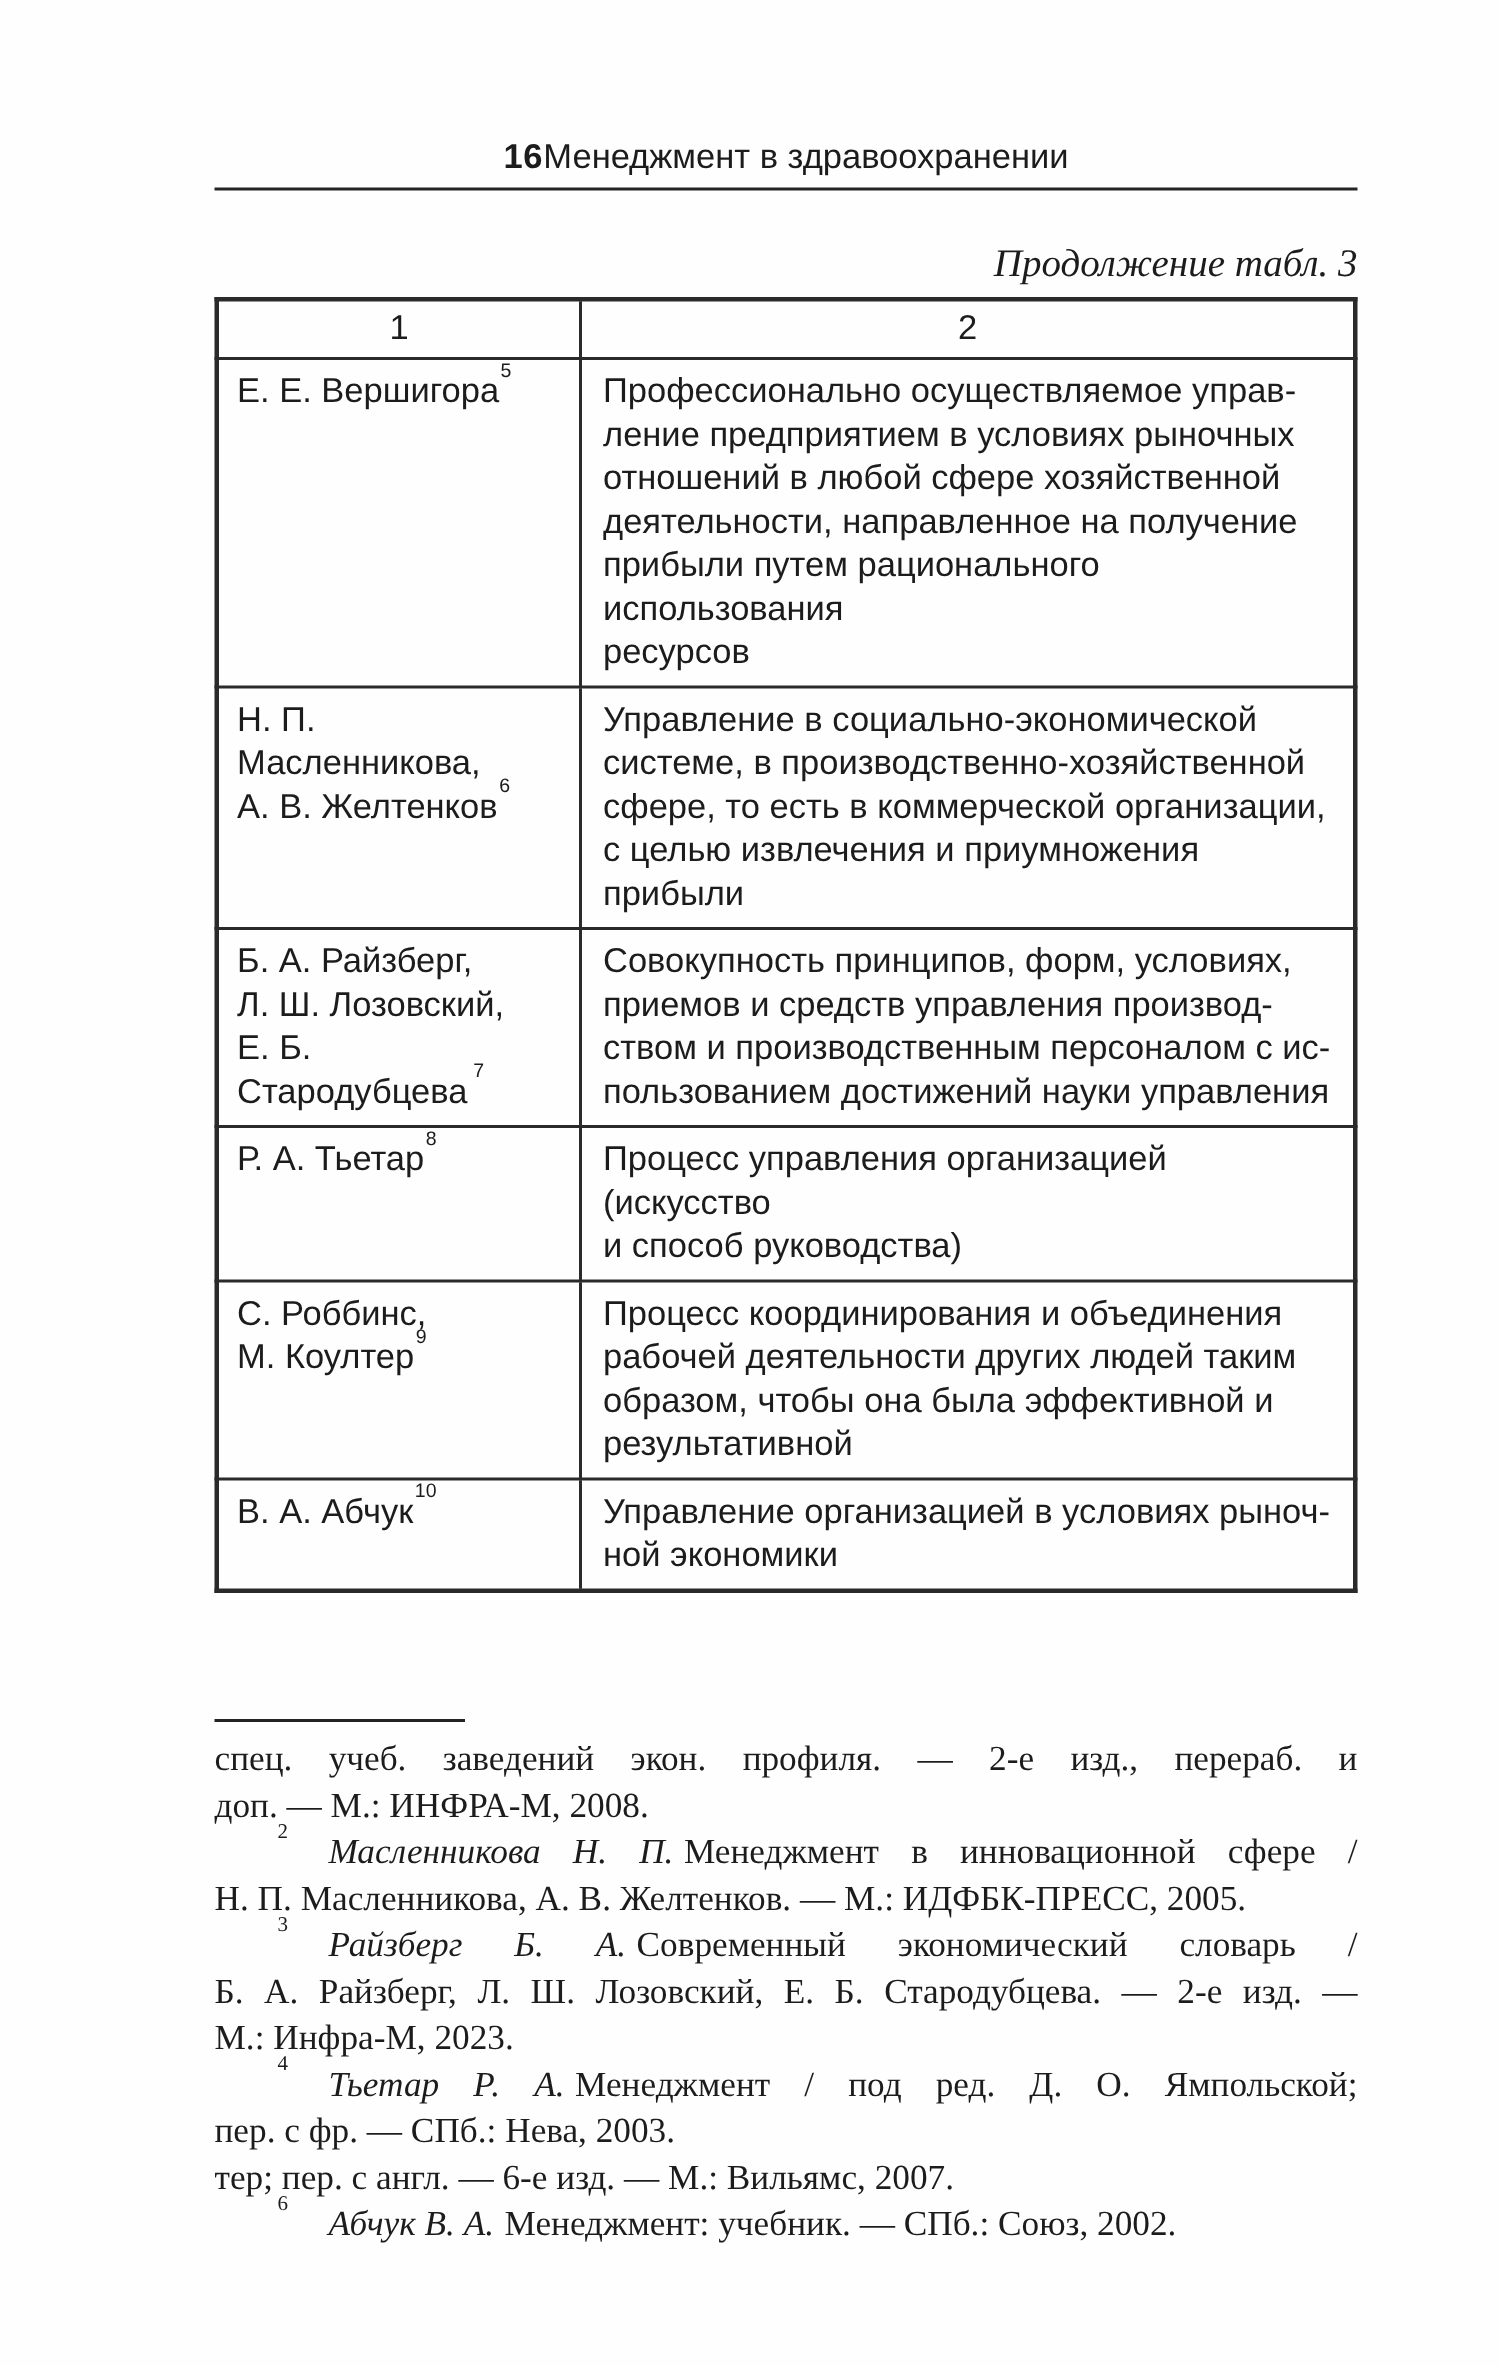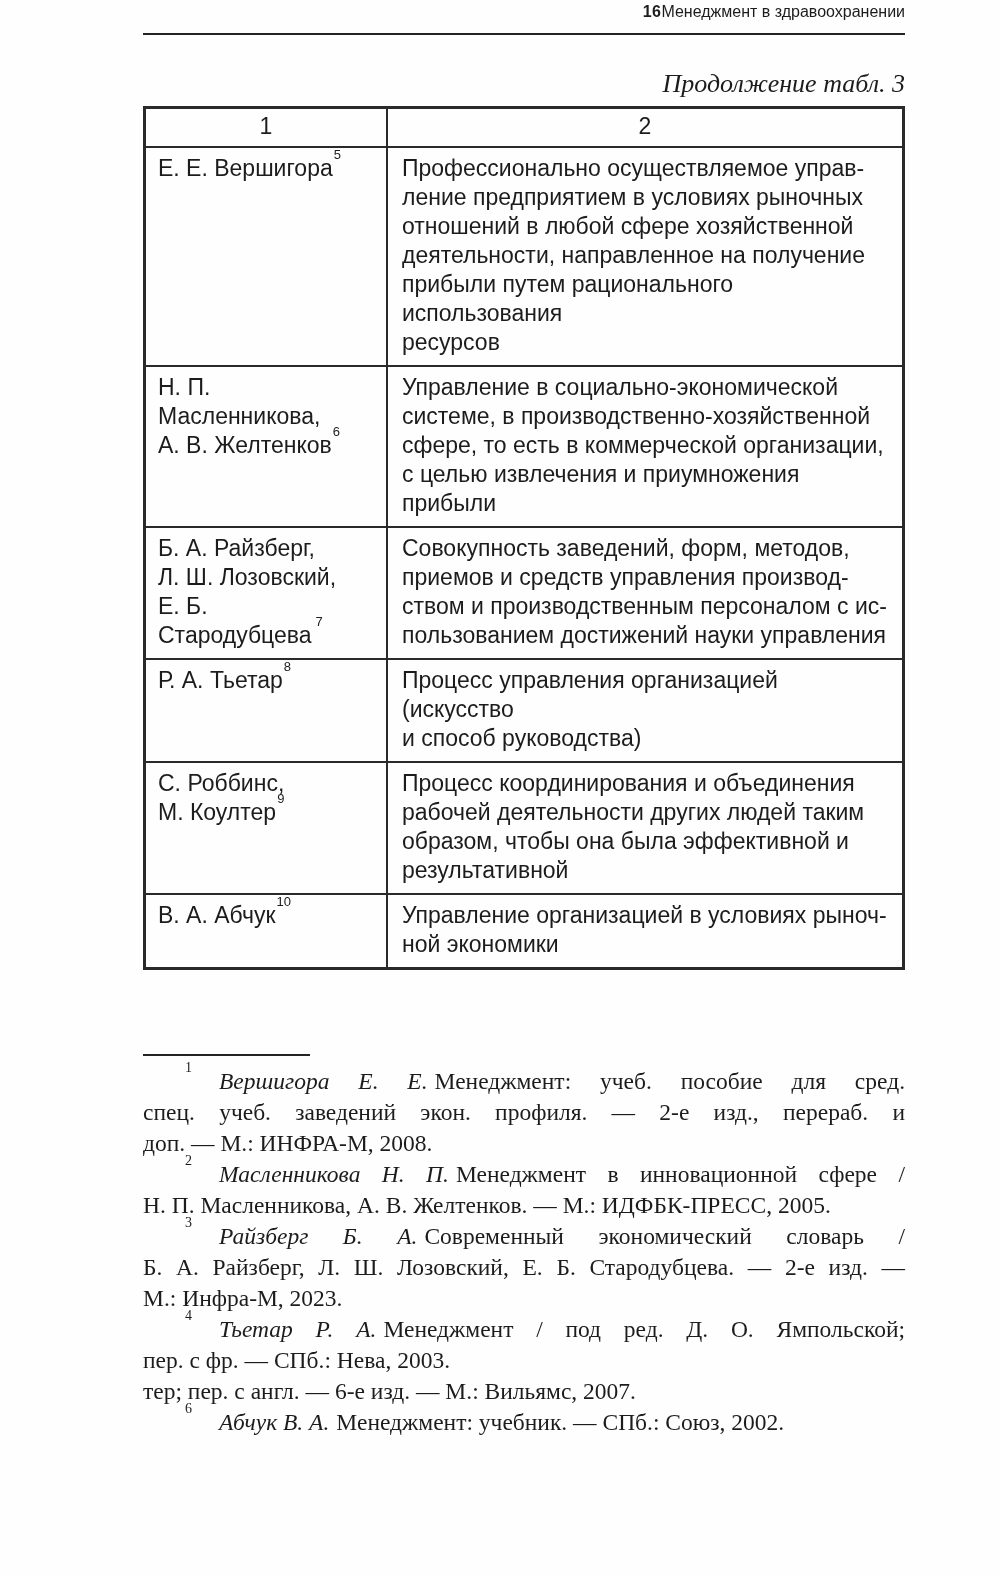--- a/index.html
+++ b/index.html
@@ -8,22 +8,23 @@
     width:1000px;height:1577px;
     background:#fefefe;
     font-family:"Liberation Sans",sans-serif;
     color:#1c1c1c;
     overflow:hidden;
   }
   .content{position:absolute;left:143px;top:0;width:762px;}
 
   
   .pagehead{
-    display:flex;justify-content:flex-end;align-items:baseline;
-    font-size:16px;line-height:24px;
+    margin-top:92px;
+    display:flex;justify-content:center;align-items:baseline;
+    font-size:23px;line-height:24px;
   }
   .pagenum{font-weight:600;letter-spacing:0.5px;}
   .runhead{font-weight:400;}
   .rule{height:2px;background:#242424;margin-top:9px;}
 
   
   .caption{
     margin-top:34px;
     text-align:right;
     font-family:"Liberation Serif",serif;
@@ -120,21 +121,21 @@
         </td>
       </tr>
 
       <tr>
         <td class="c1 bc1">
           <div>Б. А. Райзберг,</div>
           <div>Л. Ш. Лозовский,</div>
           <div><span>Е. Б. Стародубцева</span><sup class="mk mk7">7</sup></div>
         </td>
         <td class="bc2">
-          <div>Совокупность заведений, форм, методов,</div>
+          <div>Совокупность принципов, форм, условиях,</div>
           <div>приемов и средств управления производ-</div>
           <div>ством и производственным персоналом с ис-</div>
           <div>пользованием достижений науки управления</div>
         </td>
       </tr>
 
       <tr>
         <td class="c1 bc1">
           <div><span>Р. А. Тьетар</span><sup class="mk">8</sup></div>
         </td>
@@ -167,21 +168,20 @@
         </td>
       </tr>
     </tbody>
       </table>
 
     <div class="fnsep"></div>
 
     <div class="fns">
 
       <div>
-        <div class="fl first j"><sup class="fm">1</sup><span class="fa">Вершигора Е. Е.</span><span>Менеджмент: учеб. пособие для сред.</span></div>
         <div class="fl j">спец. учеб. заведений экон. профиля. — 2-е изд., перераб. и</div>
         <div class="fl">доп. — М.: ИНФРА-М, 2008.</div>
       </div>
 
       <div>
         <div class="fl first j"><sup class="fm">2</sup><span class="fa">Масленникова Н. П.</span><span>Менеджмент в инновационной сфере /</span></div>
         <div class="fl">Н. П. Масленникова, А. В. Желтенков. — М.: ИДФБК-ПРЕСС, 2005.</div>
       </div>
 
       <div>

